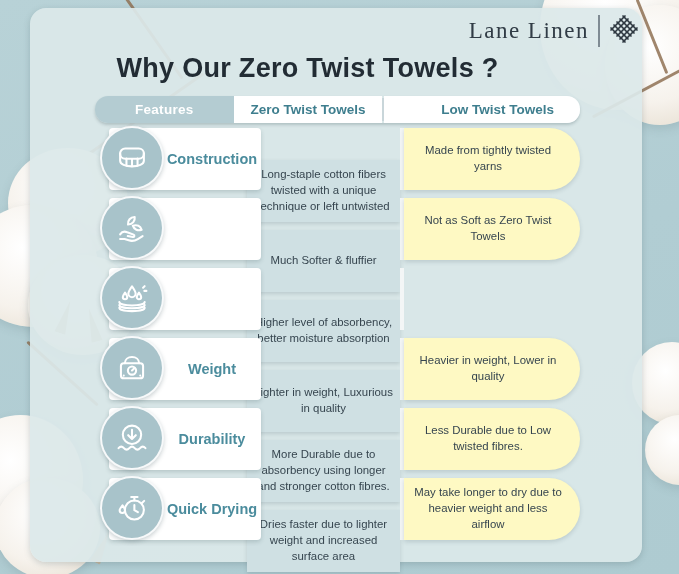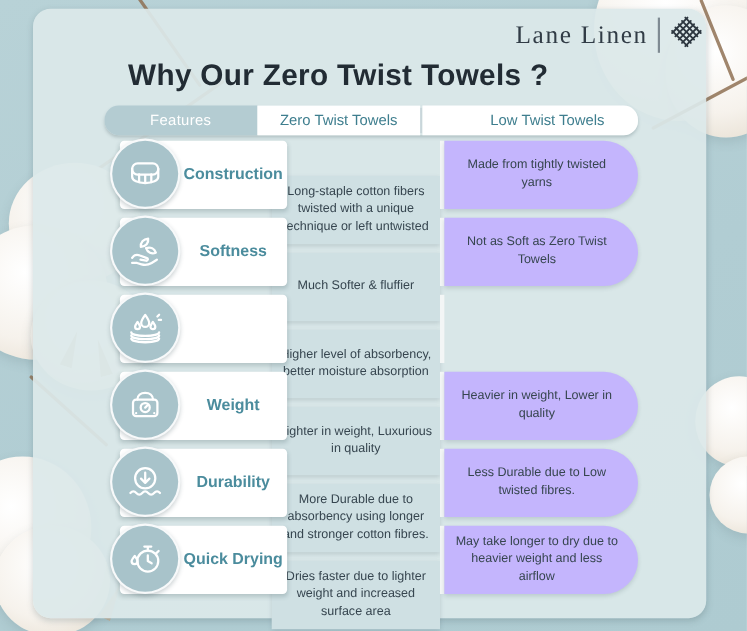--- a/index.html
+++ b/index.html
@@ -24,40 +24,40 @@
   .logo{position:absolute;top:14px;right:40px;display:flex;align-items:center;gap:9px;}
   .logo-text{font-family:"Liberation Serif", serif;font-size:23px;color:#313c46;letter-spacing:1.5px;}
   .logo-sep{width:2px;height:32px;background:#5f6b75;opacity:.75;}
   
   .title{position:absolute;top:53px;left:65px;width:485px;text-align:center;
     font-size:27px;font-weight:800;color:#222c34;letter-spacing:.3px;}
   
   .table-wrap{position:absolute;left:95px;top:96px;width:485px;height:444px;}
   .header-row{position:absolute;top:0;left:0;width:485px;height:27px;display:flex;
     box-shadow:0 2px 3px rgba(60,85,92,.25);border-radius:13px;}
-  .h-cell{display:flex;align-items:center;justify-content:center;font-weight:normal;font-size:13.5px;}
+  .h-cell{display:flex;align-items:center;justify-content:center;font-weight:bold;font-size:13.5px;}
   .h-features{width:148px;background:#b4ccd2;color:#ffffff;border-radius:13px 0 0 13px;letter-spacing:.3px;}
   .h-zero{width:159px;background:#ffffff;color:#3e7e8e;}
   .h-div{width:2px;background:#c9d6da;margin:2px 0;}
   .h-low{width:176px;background:#ffffff;color:#3e7e8e;border-radius:0 13px 13px 0;padding-left:31px;}
   .row{position:absolute;left:0;width:485px;height:62px;}
   .cell-feature{position:absolute;left:14px;top:0;width:152px;height:62px;background:#ffffff;
     border-radius:4px;box-shadow:0 2px 4px rgba(55,80,88,.22);}
   .icon-circle{position:absolute;left:-9px;top:-2px;width:64px;height:64px;border-radius:50%;
     background:#a8c3ca;border:2px solid rgba(255,255,255,.9);box-sizing:border-box;
     display:flex;align-items:center;justify-content:center;box-shadow:0 2px 4px rgba(55,80,88,.25);}
   .icon-circle svg{stroke:#ffffff;fill:none;stroke-width:1.3;stroke-linecap:round;stroke-linejoin:round;}
   .feature-label{position:absolute;left:56px;right:2px;top:0;bottom:0;display:flex;align-items:center;
     justify-content:center;color:#4b8c9d;font-weight:bold;font-size:14.5px;text-align:center;}
   .cell-zero{position:absolute;left:152px;top:0;width:153px;height:62px;background:#cfe0e3;
     display:flex;align-items:center;justify-content:center;text-align:center;
     font-size:11.4px;line-height:1.4;color:#36454f;padding:2px 7px;box-sizing:border-box;
     box-shadow:0 2px 4px rgba(55,80,88,.18);margin-top:32px;}
   .v-div{position:absolute;left:305px;top:0;width:4px;height:62px;background:#f3f6f6;}
-  .cell-low{position:absolute;left:309px;top:0;width:176px;height:62px;background:#c4b5fd;
+  .cell-low{position:absolute;left:309px;top:0;width:176px;height:62px;background:#fef9c3;
     border-radius:0 31px 31px 0;display:flex;align-items:center;justify-content:center;text-align:center;
     font-size:11.4px;line-height:1.4;color:#36454f;padding:2px 16px 2px 8px;box-sizing:border-box;
     box-shadow:0 2px 4px rgba(55,80,88,.18);}
   .r0{top:32px}.r1{top:102px}.r2{top:172px}.r3{top:242px}.r4{top:312px}.r5{top:382px}
 </style>
 </head>
 <body>
 
 <div class="cotton" style="left:540px;top:-55px;width:155px;height:165px;"></div>
 <div class="cotton" style="left:605px;top:5px;width:110px;height:120px;"></div>
@@ -125,21 +125,20 @@
       <div class="cell-low">Not as Soft as Zero Twist Towels</div>
       <div class="cell-feature">
         <div class="icon-circle">
           <svg width="38" height="38" viewBox="0 0 24 24">
             <path d="M9.5 9.8 c-.3 -2.6 1.4 -4.6 4.2 -4.8 c.4 2.6 -1.3 4.6 -4.2 4.8z"></path>
             <path d="M12.5 10.5 c2.6 -.8 4.8 .2 5.6 2.6 c-2.4 .9 -4.7 0 -5.6 -2.6z"></path>
             <path d="M4.5 16 c1 -1.5 2.8 -2 4.5 -1.3 l4 1.5 c.9 .35 .5 1.7 -.5 1.5 l-3.2 -.6"></path>
             <path d="M4.5 19 h2.8 l2.6 .8 c2 .6 4 .3 5.8 -.8 l3 -1.9"></path>
           </svg>
         </div>
-        <div class="feature-label">Softness</div>
       </div>
     </div>
 
     <div class="row r2">
       <div class="cell-zero">Higher level of absorbency, better moisture absorption</div>
       <div class="v-div"></div>
       <div class="cell-feature">
         <div class="icon-circle">
           <svg width="38" height="38" viewBox="0 0 24 24">
             <path d="M12 4.6 c1.5 2.1 2.3 3.5 2.3 4.6 a2.3 2.3 0 0 1 -4.6 0 c0 -1.1 .8 -2.5 2.3 -4.6z"></path>

